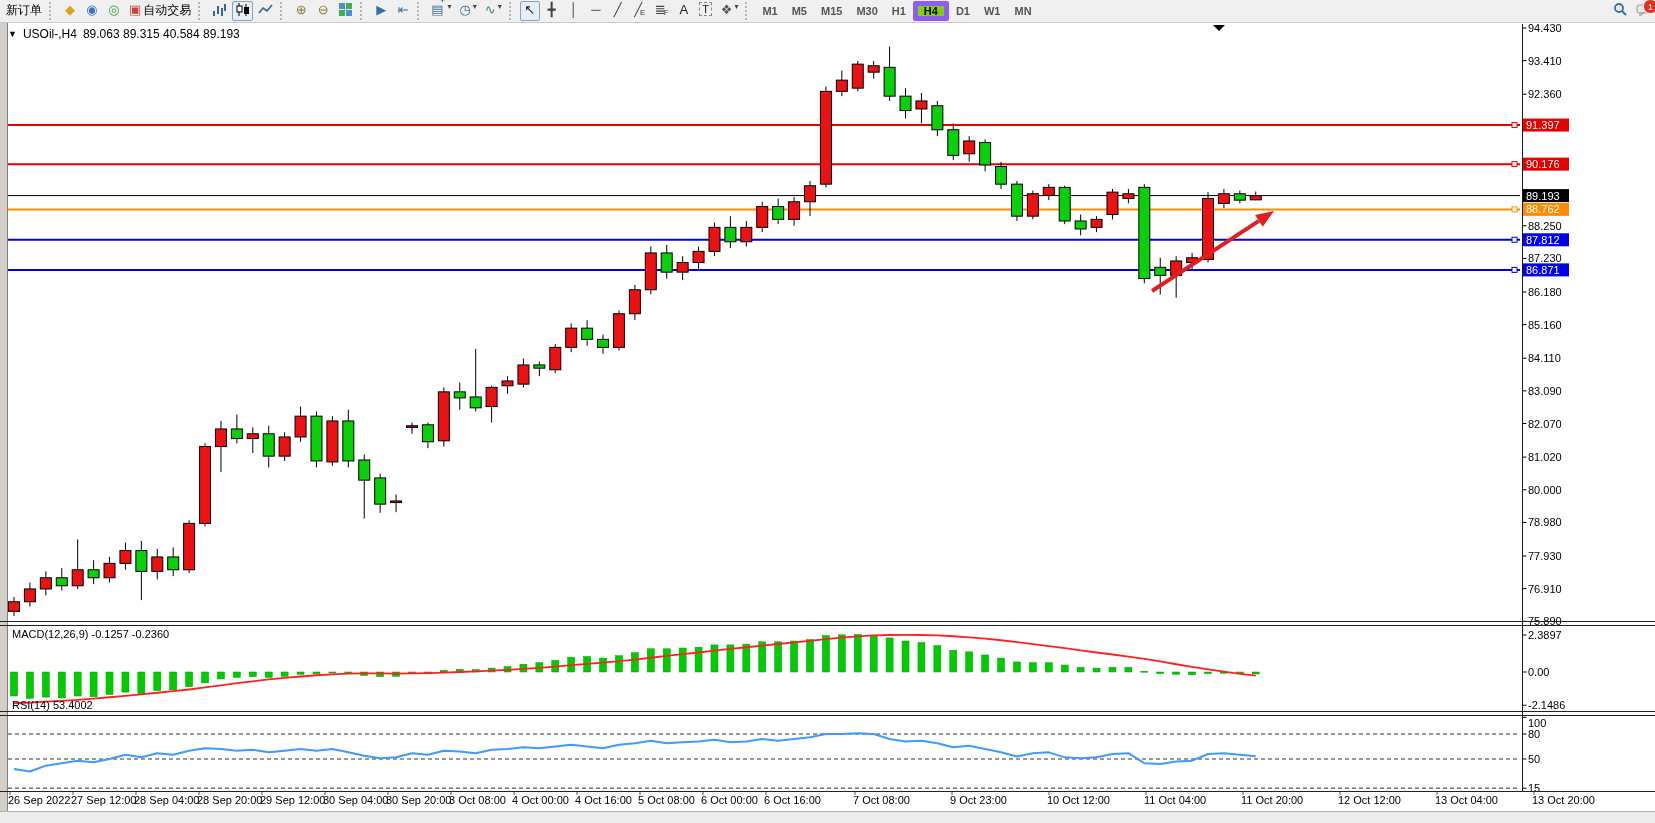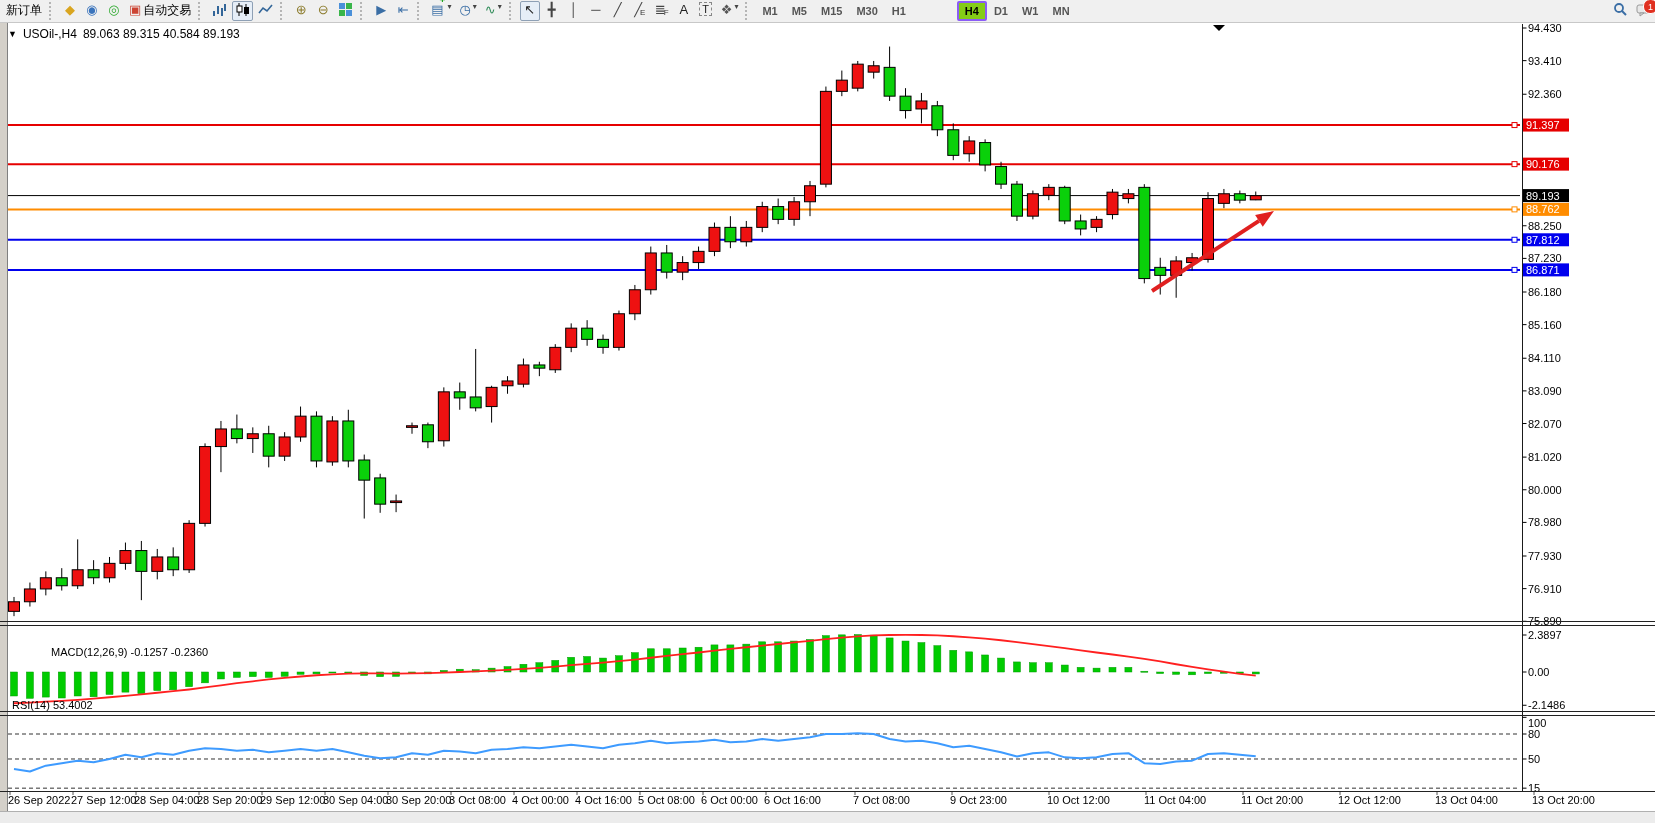--- a/index.html
+++ b/index.html
@@ -9,21 +9,21 @@
            border-bottom:1px solid #c8c8c8;display:flex;align-items:center;z-index:5;}
   .tb-btn{height:20px;min-width:20px;display:flex;align-items:flex-start;justify-content:center;
           padding:0 2px;margin:0 1px;border:1px solid transparent;border-radius:2px;
           font-size:13px;color:#333;cursor:default;position:relative;box-sizing:border-box;}
   .tb-btn.active{border:1px solid #8ea0b5;background:#e6eef7;}
   .tb-label{font-size:12px;color:#000;margin-left:2px;white-space:nowrap;}
   .tb-sep{width:5px;height:18px;margin:0 3px;border-left:2px dotted #b5b5b5;}
   .tb-spacer{flex:1;}
   .tf-btn{height:20px;padding:0 6px;margin:0;display:flex;align-items:center;font-size:11px;
           font-weight:bold;color:#555;border:1px solid transparent;box-sizing:border-box;}
-  .tf-btn.active{border:2px solid #8b5cf6;background:#84cc16;color:#000;margin-left:44px;}
+  .tf-btn.active{border:5px solid #8b5cf6;background:#84cc16;color:#000;}
   .dd{font-size:8px;color:#444;margin-left:2px;}
   .subglyph{font-size:8px;color:#333;margin-left:-2px;margin-top:6px;}
   .boxedT{border:1px dashed #888;padding:0 2px;font-size:11px;}
   .badge{position:absolute;top:-3px;right:-5px;background:#e03020;color:#fff;border-radius:7px;
          min-width:13px;height:13px;font-size:9px;display:flex;align-items:center;justify-content:center;
          border:1px solid #fff;}
   
   #chartwin{position:absolute;top:22px;left:0;width:1655px;height:801px;background:#fff;}
   #chart-title{position:absolute;top:5px;left:8px;font-size:12px;color:#000;z-index:4;
                display:flex;align-items:center;gap:6px;}
@@ -170,21 +170,21 @@
         <span class="badge">1</span>
       </div>
     </div>
 
   <div id="chartwin">
     <div id="chart-title">
       <span class="tri">▼</span>
       <span>USOil-,H4</span>
       <span>89.063 89.315 40.584 89.193</span>
     </div>
-    <div class="ind-label" style="top:624px;margin-left:39px;">MACD(12,26,9) -0.1257 -0.2360</div>
+    <div class="ind-label" style="top:606px;">MACD(12,26,9) -0.1257 -0.2360</div>
     <div class="ind-label" style="top:677px;">RSI(14) 53.4002</div>
     <svg id="chart-svg" width="1655" height="801" viewBox="0 22 1655 801">
         <rect x="0" y="22" width="1655" height="801" fill="#fff"></rect>
         <rect x="0" y="22" width="7" height="801" fill="#d4d0c9"></rect>
         <line x1="7.5" y1="22" x2="7.5" y2="823" stroke="#808080"></line>
         <line x1="0" y1="22.5" x2="1655" y2="22.5" stroke="#a8a8a8"></line>
         <g>
           <line x1="8" y1="125.05600000000004" x2="1520" y2="125.05600000000004" stroke="#e60000" stroke-width="2"></line>
           <rect x="1512" y="122.55600000000004" width="5" height="5" fill="#fff" stroke="#e60000"></rect>
           <line x1="8" y1="164.12800000000016" x2="1520" y2="164.12800000000016" stroke="#e60000" stroke-width="2"></line>

